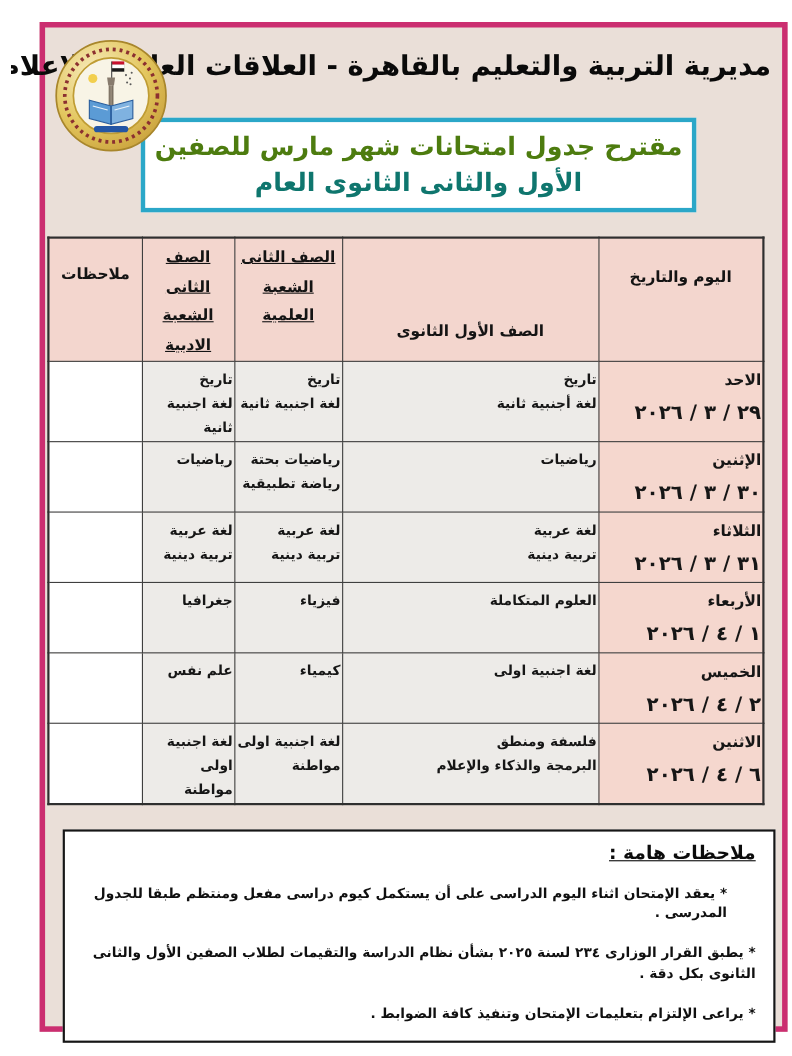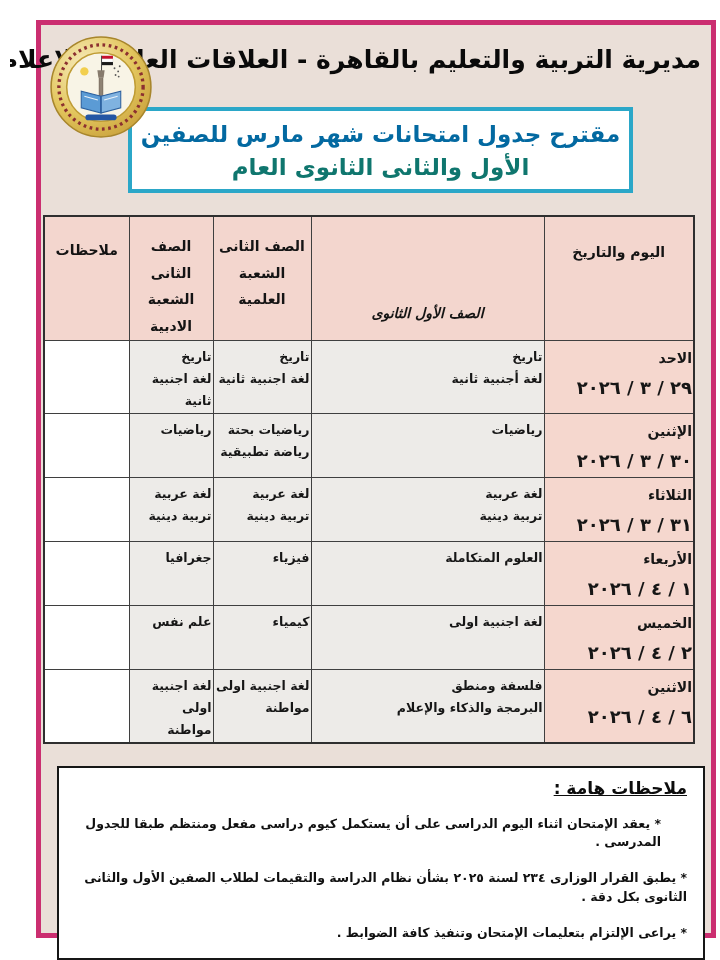--- a/index.html
+++ b/index.html
@@ -7,21 +7,21 @@
   .frame{position:absolute;top:20px;left:26px;width:680px;height:918px;box-sizing:border-box;
     border:5px solid #cb2e70;background:#eadfd8;}
   
   .header{position:relative;height:74px;}
   .logo{position:absolute;left:8px;top:10px;width:104px;height:104px;z-index:2;}
   .org-title{padding:20px 10px 0 118px;text-align:center;font-size:25px;font-weight:900;
     color:#0a0a0a;white-space:nowrap;}
   
   .title-box{box-sizing:border-box;width:505px;margin:8px 78px 0 auto;border:4px solid #2ba7c8;
     background:#ffffff;text-align:center;padding:10px 6px 9px;}
-  .t1{color:#0369a1;font-size:23px;font-weight:900;}
+  .t1{color:#4d7c0f;font-size:23px;font-weight:900;}
   .t2{color:#0f766e;font-size:23px;font-weight:900;margin-top:7px;}
   .t3{color:#1c2470;font-size:19px;font-weight:900;margin-top:7px;}
   
   table.sched{border-collapse:collapse;width:650px;margin:22px 16px 0 auto;border:2px solid #2f2f2f;
     table-layout:fixed;}
   .sched th,.sched td{border:1.6px solid #3f3f3f;box-sizing:border-box;}
   .sched th{background:#f3d6ce;font-size:14px;font-weight:900;color:#141414;line-height:1.9;}
   thead tr{height:88px;}
   tbody tr:nth-child(1){height:70px;}
   tbody tr:nth-child(2){height:56px;}
@@ -29,22 +29,22 @@
   tbody tr:nth-child(4){height:52px;}
   tbody tr:nth-child(5){height:54px;}
   tbody tr:nth-child(6){height:64px;}
   .sched td{font-size:12.5px;font-weight:700;color:#161616;background:#edebe8;
     vertical-align:top;padding-top:5px;line-height:1.75;}
   td.datecell{background:#f5d7ce;}
   td.notecell{background:#ffffff;}
   .day{font-size:14px;font-weight:900;}
   .date{font-size:18px;font-weight:900;margin-top:1px;}
   th.c-date{vertical-align:top;padding-top:22px;}
-  th.c-first{vertical-align:bottom;padding-bottom:14px;font-style:italic;}
-  th.c-sci,th.c-lit{vertical-align:top;padding-top:16px;}
+  th.c-first{vertical-align:bottom;padding-bottom:14px;}
+  th.c-sci,th.c-lit{vertical-align:top;padding-top:4px;text-decoration:underline;}
   th.c-notes{vertical-align:top;padding-top:20px;}
   
   .notes-box{box-sizing:border-box;margin:22px 6px 0 16px;background:#ffffff;border:2px solid #161616;
     padding:8px 16px 16px;min-height:142px;}
   .notes-heading{font-size:17px;font-weight:900;text-decoration:underline;color:#0c0c0c;margin:2px 0 6px;}
   .note-item{font-size:12.5px;font-weight:700;color:#101010;margin-top:17px;line-height:1.5;}
   .note-item.indent{padding-right:26px;}
 </style>
 </head>
 <body>

